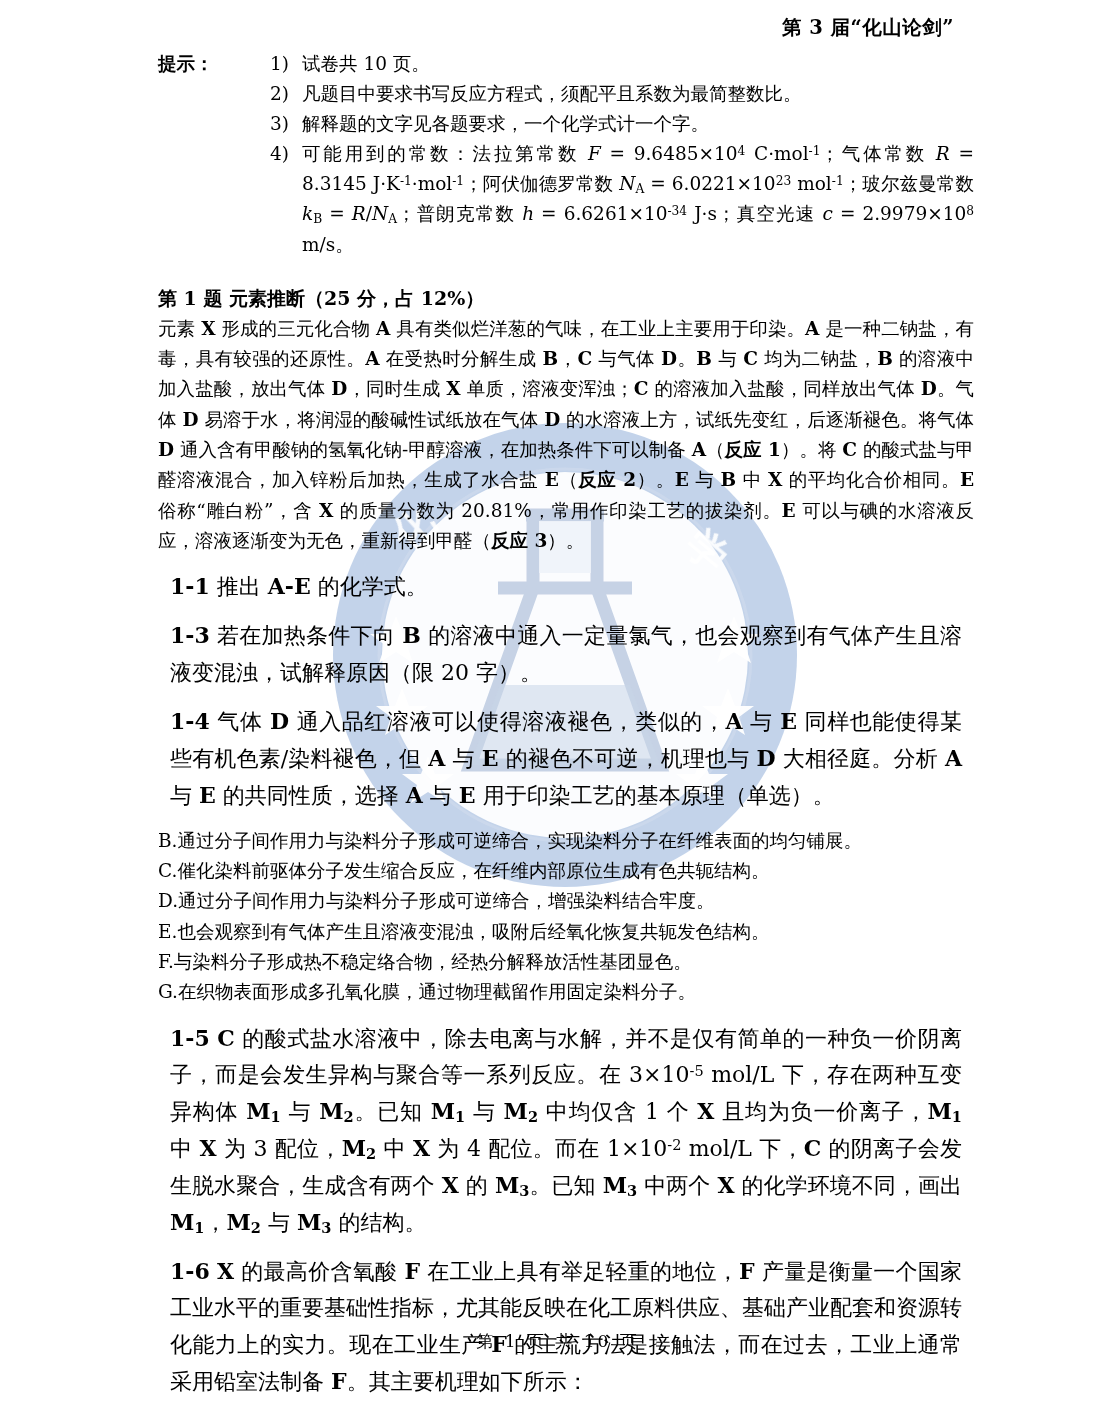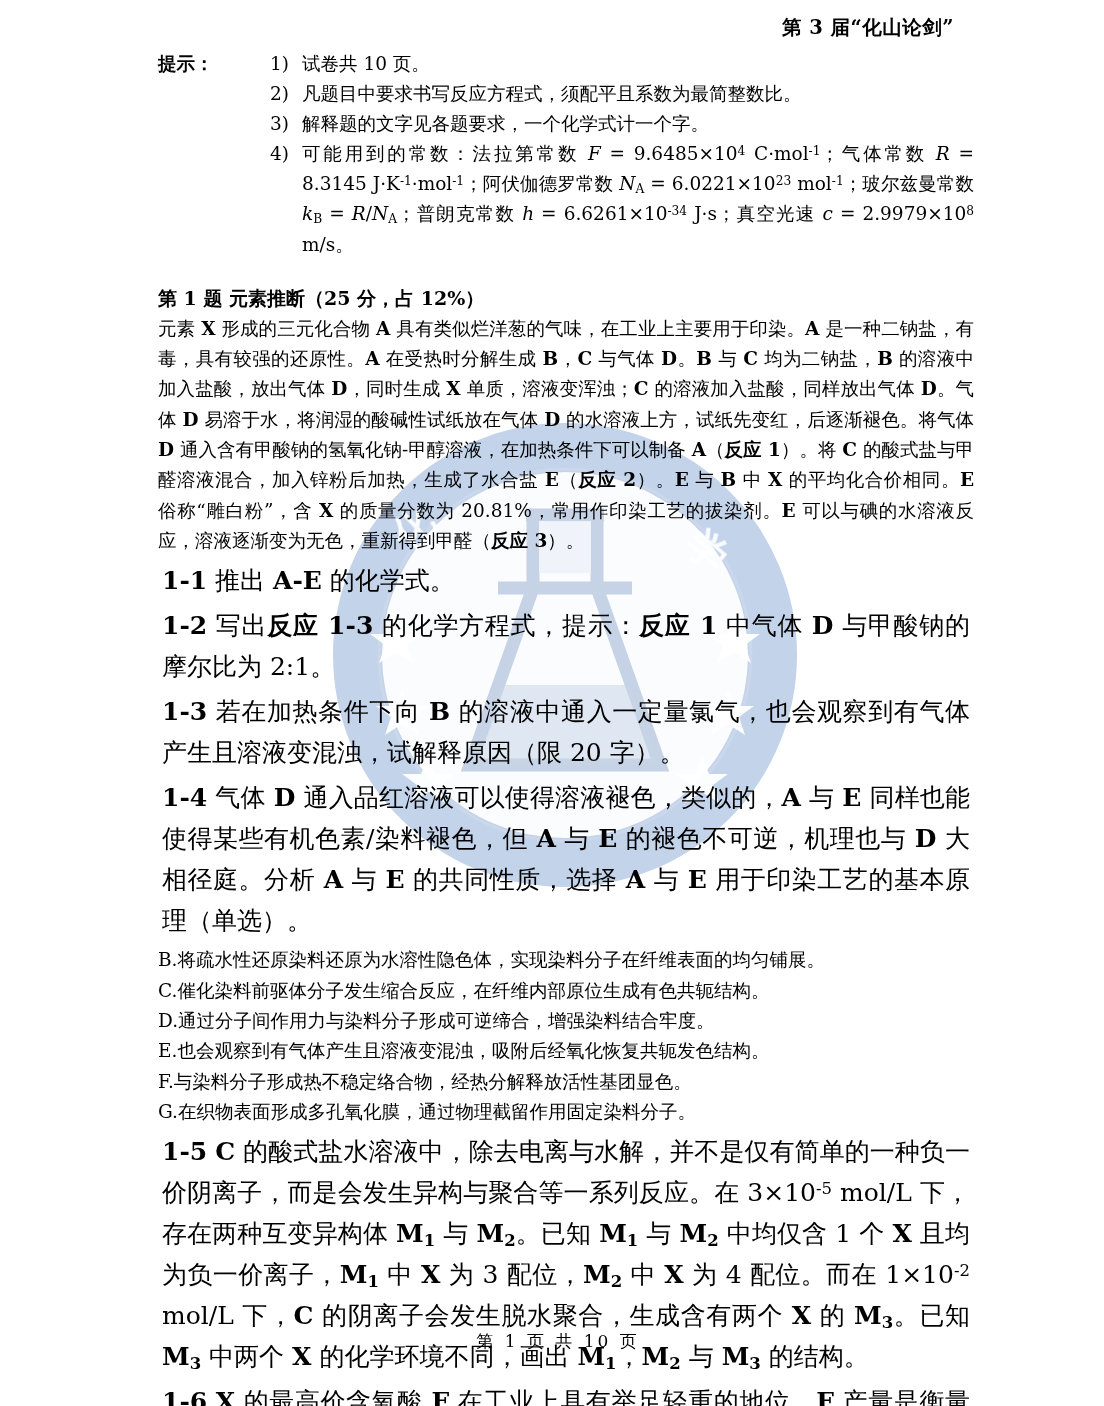--- a/index.html
+++ b/index.html
@@ -93,22 +93,22 @@
   p.body {
     margin: 0;
     font-size: 18.5px;
     line-height: 1.64;
     text-align: justify;
     text-justify: inter-ideograph;
     text-indent: 0;
   }
 
   p.qitem {
-    margin: 4px;
-    font-size: 25px;
+    margin: 12px;
+    font-size: 22px;
     line-height: 1.64;
     text-align: justify;
     text-justify: inter-ideograph;
   }
 
   p.opt {
     margin: 0;
     font-size: 18.5px;
     line-height: 1.64;
     text-align: left;
@@ -220,25 +220,24 @@
         </div>
 
       </div>
     </div>
 
     <div class="section-title">第 1 题 元素推断（25 分，占 12%）</div>
 
     <p class="body">元素 <b>X</b> 形成的三元化合物 <b>A</b> 具有类似烂洋葱的气味，在工业上主要用于印染。<b>A</b> 是一种二钠盐，有毒，具有较强的还原性。<b>A</b> 在受热时分解生成 <b>B</b>，<b>C</b> 与气体 <b>D</b>。<b>B</b> 与 <b>C</b> 均为二钠盐，<b>B</b> 的溶液中加入盐酸，放出气体 <b>D</b>，同时生成 <b>X</b> 单质，溶液变浑浊；<b>C</b> 的溶液加入盐酸，同样放出气体 <b>D</b>。气体 <b>D</b> 易溶于水，将润湿的酸碱性试纸放在气体 <b>D</b> 的水溶液上方，试纸先变红，后逐渐褪色。将气体 <b>D</b> 通入含有甲酸钠的氢氧化钠-甲醇溶液，在加热条件下可以制备 <b>A</b>（<b>反应 1</b>）。将 <b>C</b> 的酸式盐与甲醛溶液混合，加入锌粉后加热，生成了水合盐 <b>E</b>（<b>反应 2</b>）。<b>E</b> 与 <b>B</b> 中 <b>X</b> 的平均化合价相同。<b>E</b> 俗称“雕白粉”，含 <b>X</b> 的质量分数为 20.81%，常用作印染工艺的拔染剂。<b>E</b> 可以与碘的水溶液反应，溶液逐渐变为无色，重新得到甲醛（<b>反应 3</b>）。</p>
 
     <p class="qitem"><b>1-1</b> 推出 <b>A-E</b> 的化学式。</p>
-    <p class="qitem"><b>1-2</b> 写出<b><b>反应 1</b>-3</b> 的化学方程式，提示：<b>反应 1</b> 中气体 <b>D</b> 与甲酸钠的摩尔比为 2:1。</p>
     <p class="qitem"><b>1-3</b> 若在加热条件下向 <b>B</b> 的溶液中通入一定量氯气，也会观察到有气体产生且溶液变混浊，试解释原因（限 20 字）。</p>
     <p class="qitem"><b>1-4</b> 气体 <b>D</b> 通入品红溶液可以使得溶液褪色，类似的，<b>A</b> 与 <b>E</b> 同样也能使得某些有机色素/染料褪色，但 <b>A</b> 与 <b>E</b> 的褪色不可逆，机理也与 <b>D</b> 大相径庭。分析 <b>A</b> 与 <b>E</b> 的共同性质，选择 <b>A</b> 与 <b>E</b> 用于印染工艺的基本原理（单选）。</p>
 
-    <p class="opt">B.将疏水性还原染料还原为水溶性隐色体，实现染料分子在纤维表面的均匀铺展。</p>
+    <p class="opt">B.通过分子间作用力与染料分子形成可逆缔合，实现染料分子在纤维表面的均匀铺展。</p>
     <p class="opt">C.催化染料前驱体分子发生缩合反应，在纤维内部原位生成有色共轭结构。</p>
     <p class="opt">D.通过分子间作用力与染料分子形成可逆缔合，增强染料结合牢度。</p>
     <p class="opt">E.也会观察到有气体产生且溶液变混浊，吸附后经氧化恢复共轭发色结构。</p>
     <p class="opt">F.与染料分子形成热不稳定络合物，经热分解释放活性基团显色。</p>
     <p class="opt">G.在织物表面形成多孔氧化膜，通过物理截留作用固定染料分子。</p>
 
     <p class="qitem"><b>1-5</b> <b>C</b> 的酸式盐水溶液中，除去电离与水解，并不是仅有简单的一种负一价阴离子，而是会发生异构与聚合等一系列反应。在 3×10<sup>-5</sup> mol/L 下，存在两种互变异构体 <b>M<sub>1</sub></b> 与 <b>M<sub>2</sub></b>。已知 <b>M<sub>1</sub></b> 与 <b>M<sub>2</sub></b> 中均仅含 1 个 <b>X</b> 且均为负一价离子，<b>M<sub>1</sub></b> 中 <b>X</b> 为 3 配位，<b>M<sub>2</sub></b> 中 <b>X</b> 为 4 配位。而在 1×10<sup>-2</sup> mol/L 下，<b>C</b> 的阴离子会发生脱水聚合，生成含有两个 <b>X</b> 的 <b>M<sub>3</sub></b>。已知 <b>M<sub>3</sub></b> 中两个 <b>X</b> 的化学环境不同，画出 <b>M<sub>1</sub></b>，<b>M<sub>2</sub></b> 与 <b>M<sub>3</sub></b> 的结构。</p>
     <p class="qitem"><b>1-6</b> <b>X</b> 的最高价含氧酸 <b>F</b> 在工业上具有举足轻重的地位，<b>F</b> 产量是衡量一个国家工业水平的重要基础性指标，尤其能反映在化工原料供应、基础产业配套和资源转化能力上的实力。现在工业生产 <b>F</b> 的主流方法是接触法，而在过去，工业上通常采用铅室法制备 <b>F</b>。其主要机理如下所示：</p>
 
     <div class="eqblock">

